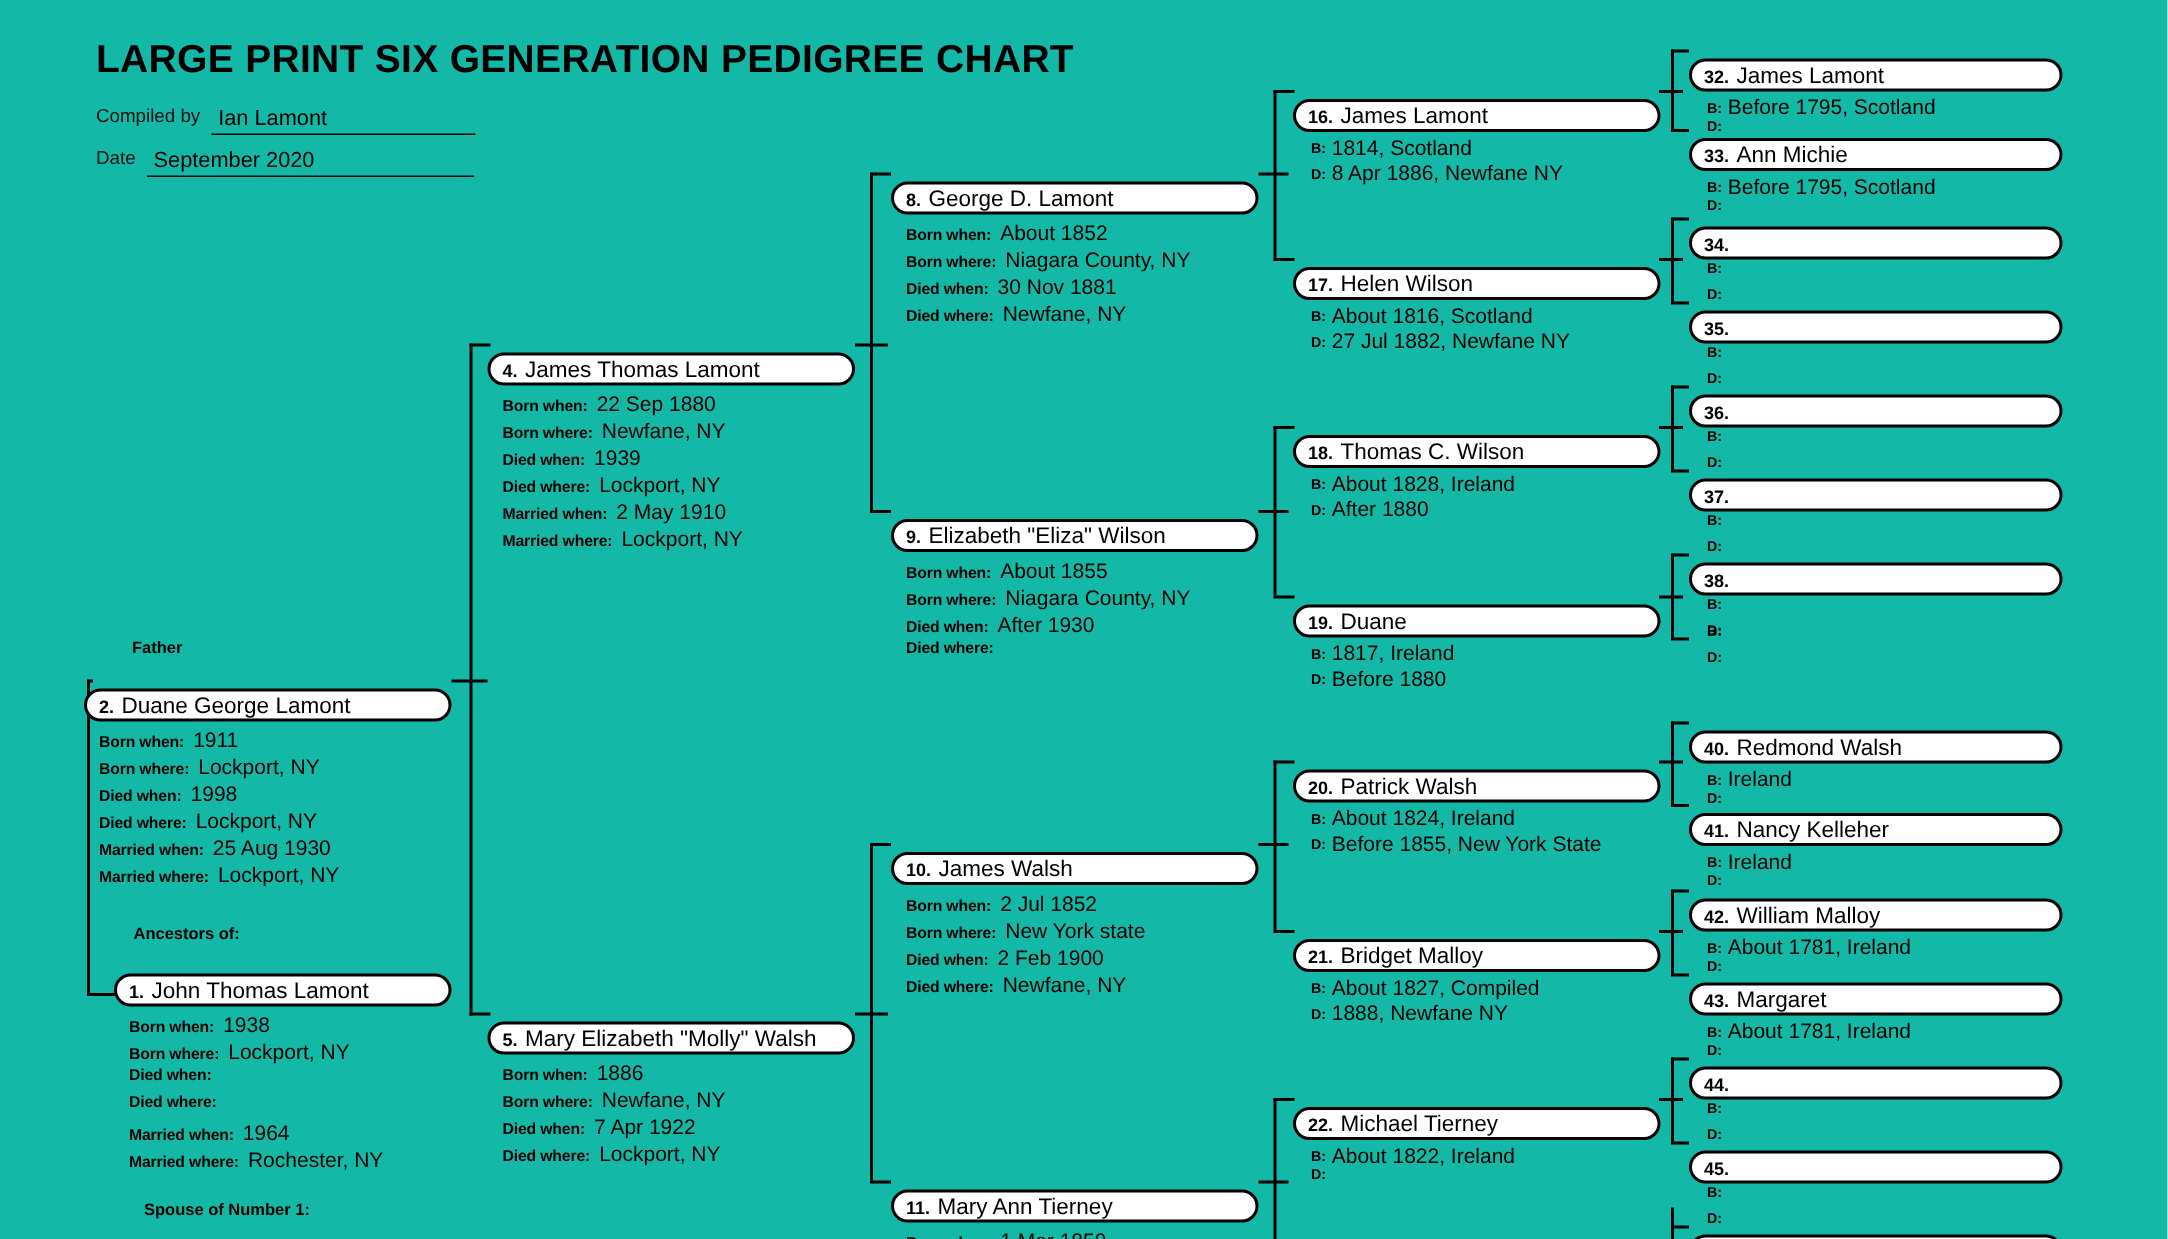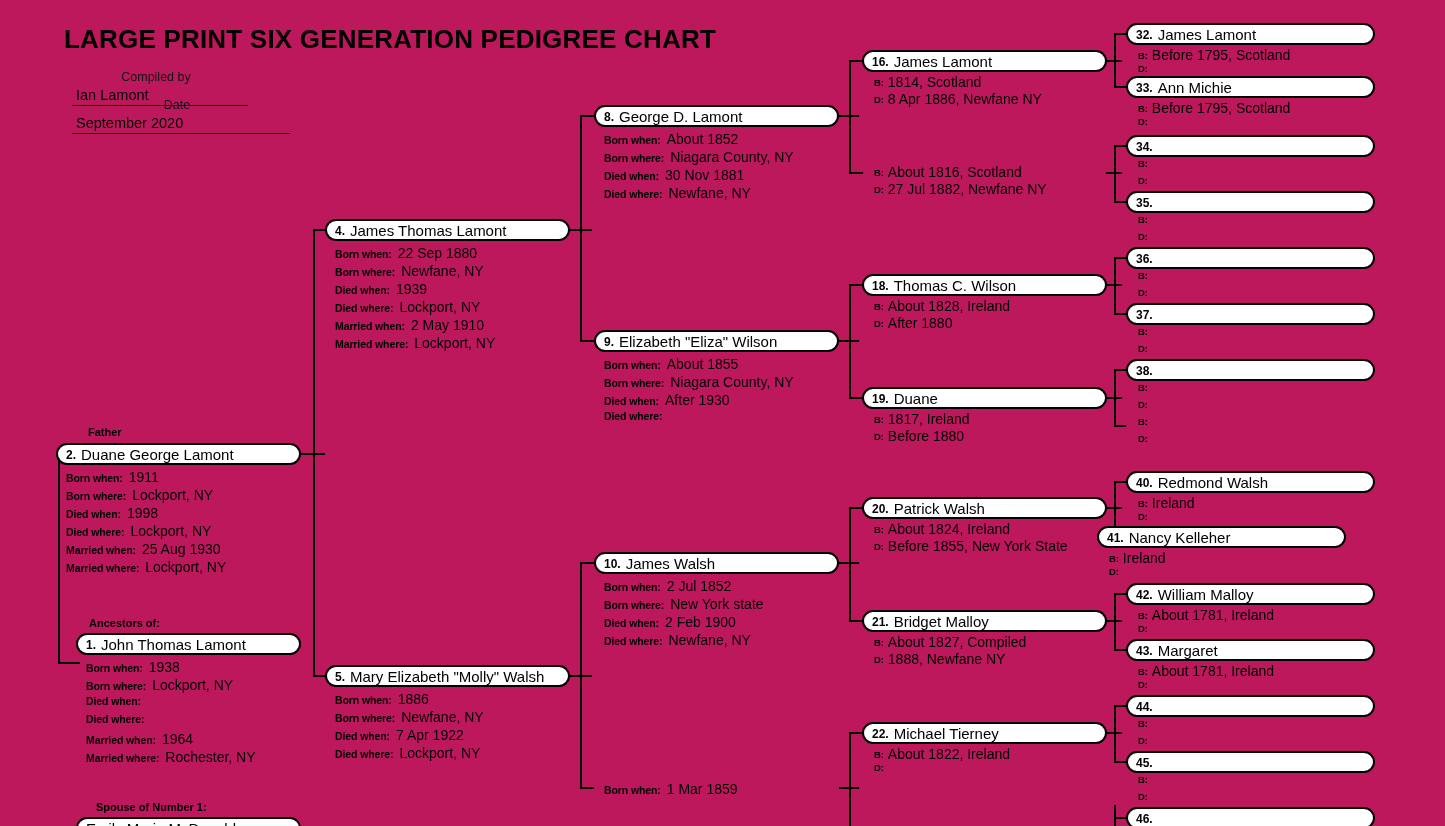--- a/index.html
+++ b/index.html
@@ -11,38 +11,37 @@
   body {
     font-family: "Liberation Sans", "DejaVu Sans", sans-serif;
     color: #000000;
     -webkit-font-smoothing: antialiased;
   }
   #chart-root {
     position: relative;
     width: 1445px;
     height: 826px;
     overflow: hidden;
-    background: #be185d;
+    background: #14b8a6;
   }
 
   
   #chart-title {
     position: absolute;
     left: 64px;
     top: 24px;
     font-size: 26px;
     font-weight: bold;
     letter-spacing: 0.2px;
     white-space: nowrap;
   }
   .meta-row {
     position: absolute;
     display: flex;
-    align-items: center;
-    flex-direction: column;
+    align-items: flex-start;
   }
   .meta-label {
     font-size: 12.5px;
     font-weight: normal;
     color: #111;
     padding-bottom: 2px;
   }
   .meta-value-wrap {
     border-bottom: 1.2px solid #000;
     margin-left: 8px;
@@ -65,20 +64,21 @@
     box-sizing: border-box;
     border: 2.2px solid #000;
     border-radius: 11px;
     height: 22px;
     display: flex;
     align-items: center;
     padding: 0 8px;
     background: #fff;
     overflow: hidden;
     white-space: nowrap;
+    margin-top: 16px;
   }
   .ahnen {
     font-size: 12px;
     font-weight: bold;
     margin-right: 5px;
     flex: 0 0 auto;
     line-height: 1;
     position: relative;
     top: 1px;
   }
@@ -437,20 +437,24 @@
           <span class="dval">2 Feb 1900</span>
         </div>
       <div class="drow">
           <span class="dlabel">Died where:</span>
           <span class="dval">Newfane, NY</span>
         </div>
     </div>
   </div>
 
   <div class="person" style="left:594px; top:777px; width:245px;">
+    <div class="name-bar">
+      <span class="ahnen">11.</span>
+      <span class="pname">Mary Ann Tierney</span>
+    </div>
     <div class="details">
       <div class="drow">
           <span class="dlabel">Born when:</span>
           <span class="dval">1 Mar 1859</span>
         </div>
     </div>
   </div>
 
   <div class="person" style="left:862px; top:50px; width:245px;">
     <div class="name-bar">
@@ -463,20 +467,24 @@
           <span class="dval">1814, Scotland</span>
         </div>
       <div class="drow">
           <span class="dlabel">D:</span>
           <span class="dval">8 Apr 1886, Newfane NY</span>
         </div>
     </div>
   </div>
 
   <div class="person" style="left:862px; top:162px; width:245px;">
+    <div class="name-bar">
+      <span class="ahnen">17.</span>
+      <span class="pname">Helen Wilson</span>
+    </div>
     <div class="details compact">
       <div class="drow">
           <span class="dlabel">B:</span>
           <span class="dval">About 1816, Scotland</span>
         </div>
       <div class="drow">
           <span class="dlabel">D:</span>
           <span class="dval">27 Jul 1882, Newfane NY</span>
         </div>
     </div>
@@ -709,21 +717,21 @@
           <span class="dlabel">B:</span>
           <span class="dval">Ireland</span>
         </div>
       <div class="drow">
           <span class="dlabel">D:</span>
           <span class="dval"></span>
         </div>
     </div>
   </div>
 
-  <div class="person" style="left:1097px; top:526px; width:249px;">
+  <div class="person" style="left:1126px; top:526px; width:249px;">
     <div class="name-bar">
       <span class="ahnen">41.</span>
       <span class="pname">Nancy Kelleher</span>
     </div>
     <div class="details compact">
       <div class="drow">
           <span class="dlabel">B:</span>
           <span class="dval">Ireland</span>
         </div>
       <div class="drow">

